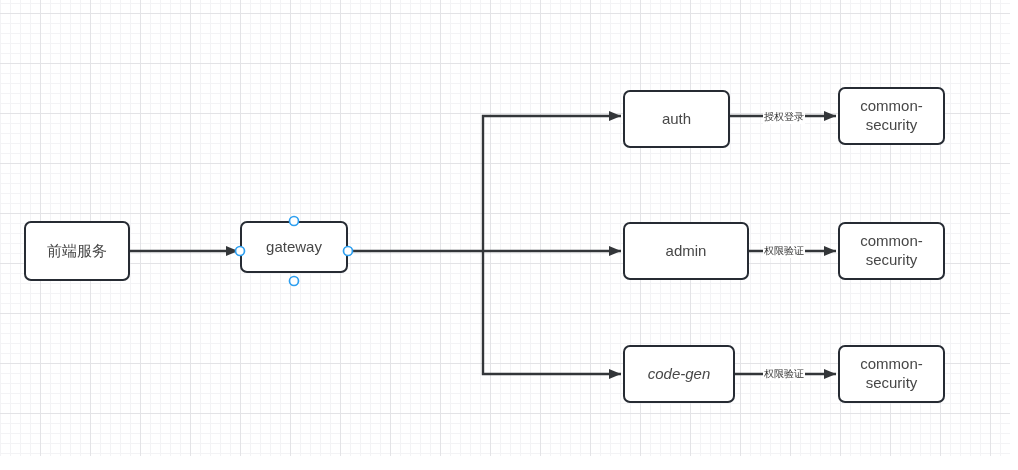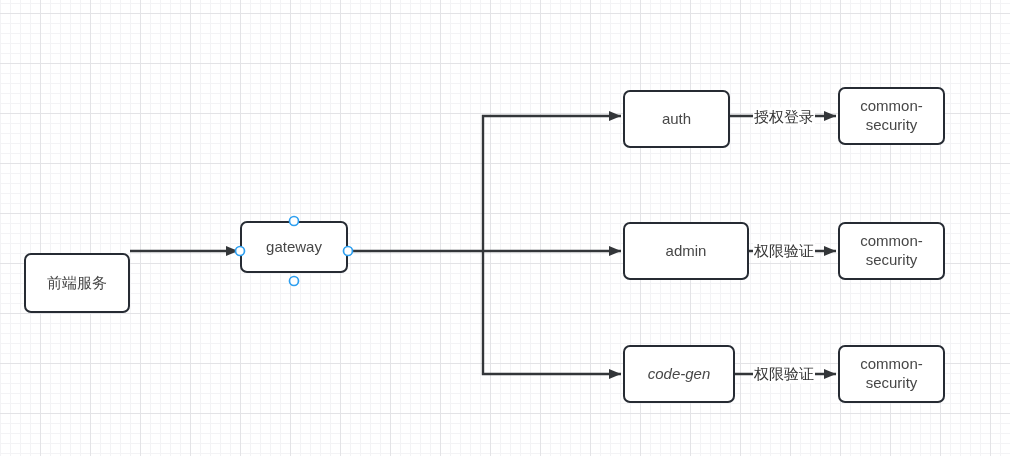--- a/index.html
+++ b/index.html
@@ -52,21 +52,21 @@
     color: var(--node-text);
     text-align: center;
     line-height: 1.25;
     white-space: pre-line;
   }
   .edge-label {
     position: absolute;
     transform: translate(-50%, -50%);
     background: #ffffff;
     padding: 0 1px;
-    font-size: 15px;
+    font-size: 10px;
     color: var(--edge-label-color);
     white-space: nowrap;
     z-index: 3;
   }
   .connection-point {
     fill: #ffffff;
     stroke: var(--cp-color);
     stroke-width: 1.7px;
   }
   .canvas-edge {
@@ -92,21 +92,21 @@
       <path d="M483,251 L483,116 L621,116" class="edge" marker-end="url(#arrowhead)"></path>
       <path d="M483,251 L483,374 L621,374" class="edge" marker-end="url(#arrowhead)"></path>
       <path d="M730,116 L836,116" class="edge" marker-end="url(#arrowhead)"></path>
       <path d="M730,251 L836,251" class="edge" marker-end="url(#arrowhead)"></path>
       <path d="M730,374 L836,374" class="edge" marker-end="url(#arrowhead)"></path>
     </svg>
   <div id="nodes-layer">
       <span class="edge-label" style="left: 784px; top: 117px;">授权登录</span>
       <span class="edge-label" style="left: 784px; top: 251px;">权限验证</span>
       <span class="edge-label" style="left: 784px; top: 374px;">权限验证</span>
-      <div class="node" style="left: 24px; top: 221px; width: 106px; height: 60px; margin-top: 32px;">
+      <div class="node" style="left: 24px; top: 221px; width: 106px; height: 60px;">
         <span class="node-label">前端服务</span>
       </div>
       <div class="node" style="left: 240px; top: 221px; width: 108px; height: 52px;">
         <span class="node-label">gateway</span>
       </div>
       <div class="node" style="left: 623px; top: 90px; width: 107px; height: 58px;">
         <span class="node-label">auth</span>
       </div>
       <div class="node" style="left: 623px; top: 222px; width: 126px; height: 58px;">
         <span class="node-label">admin</span>

